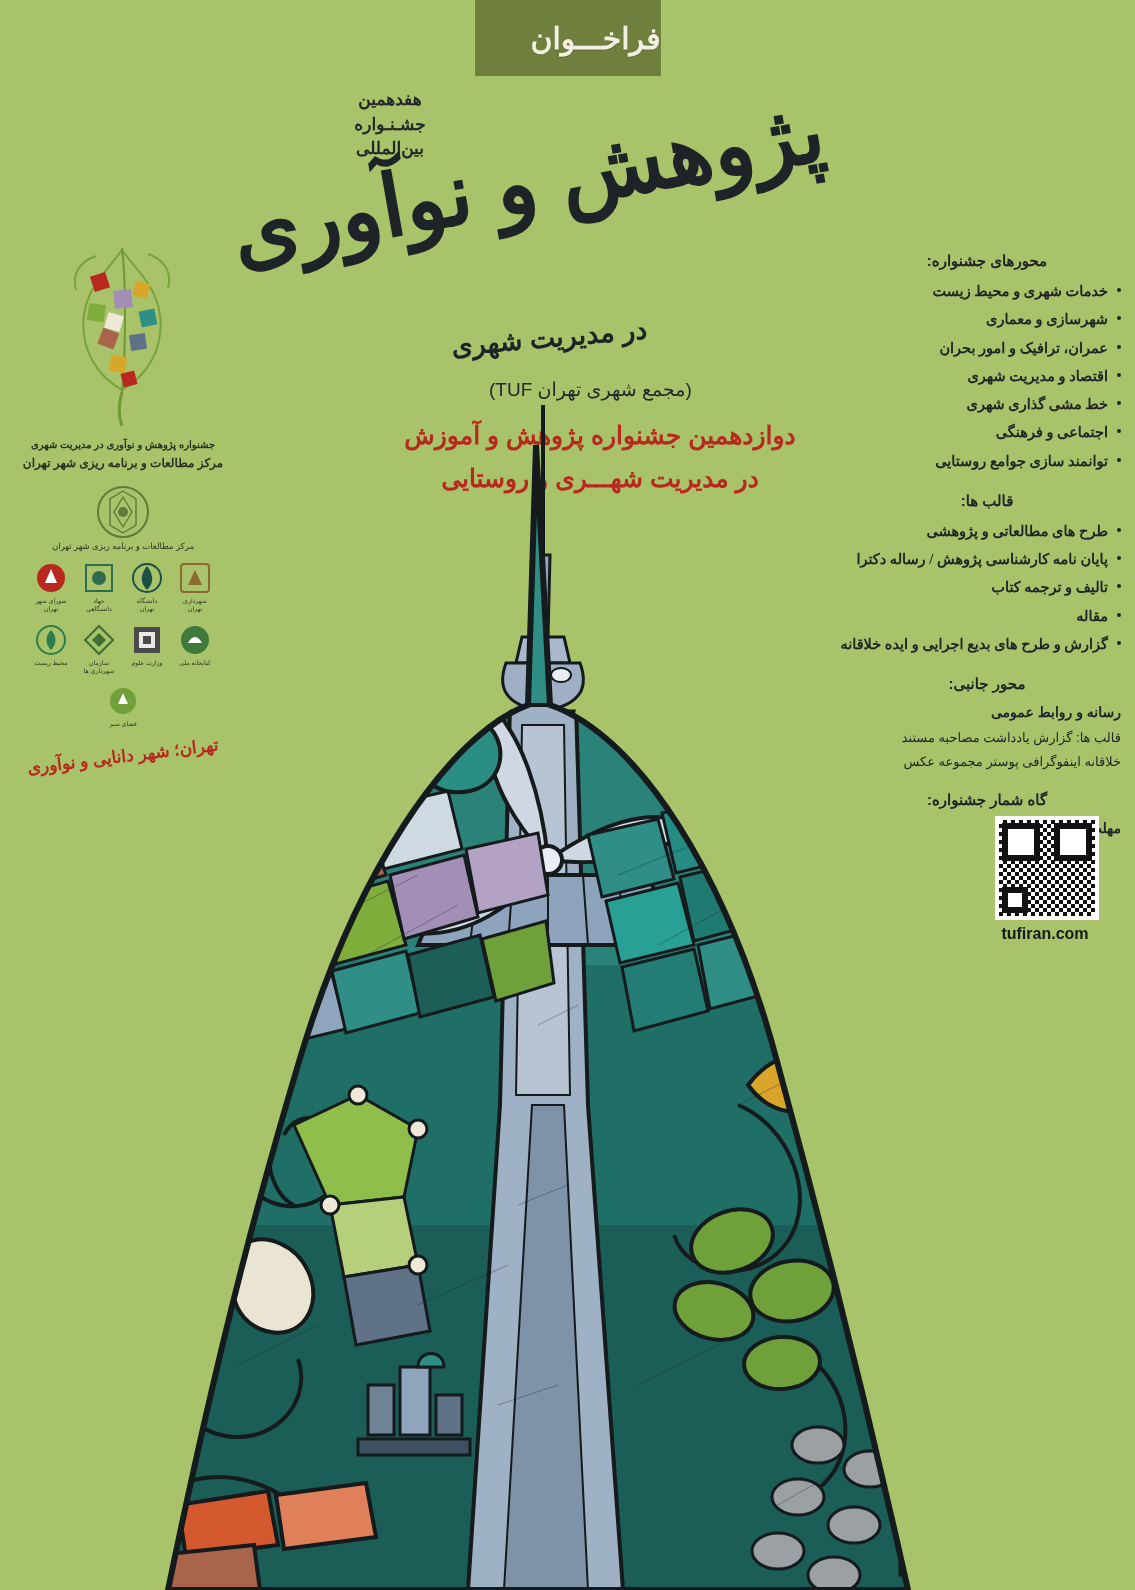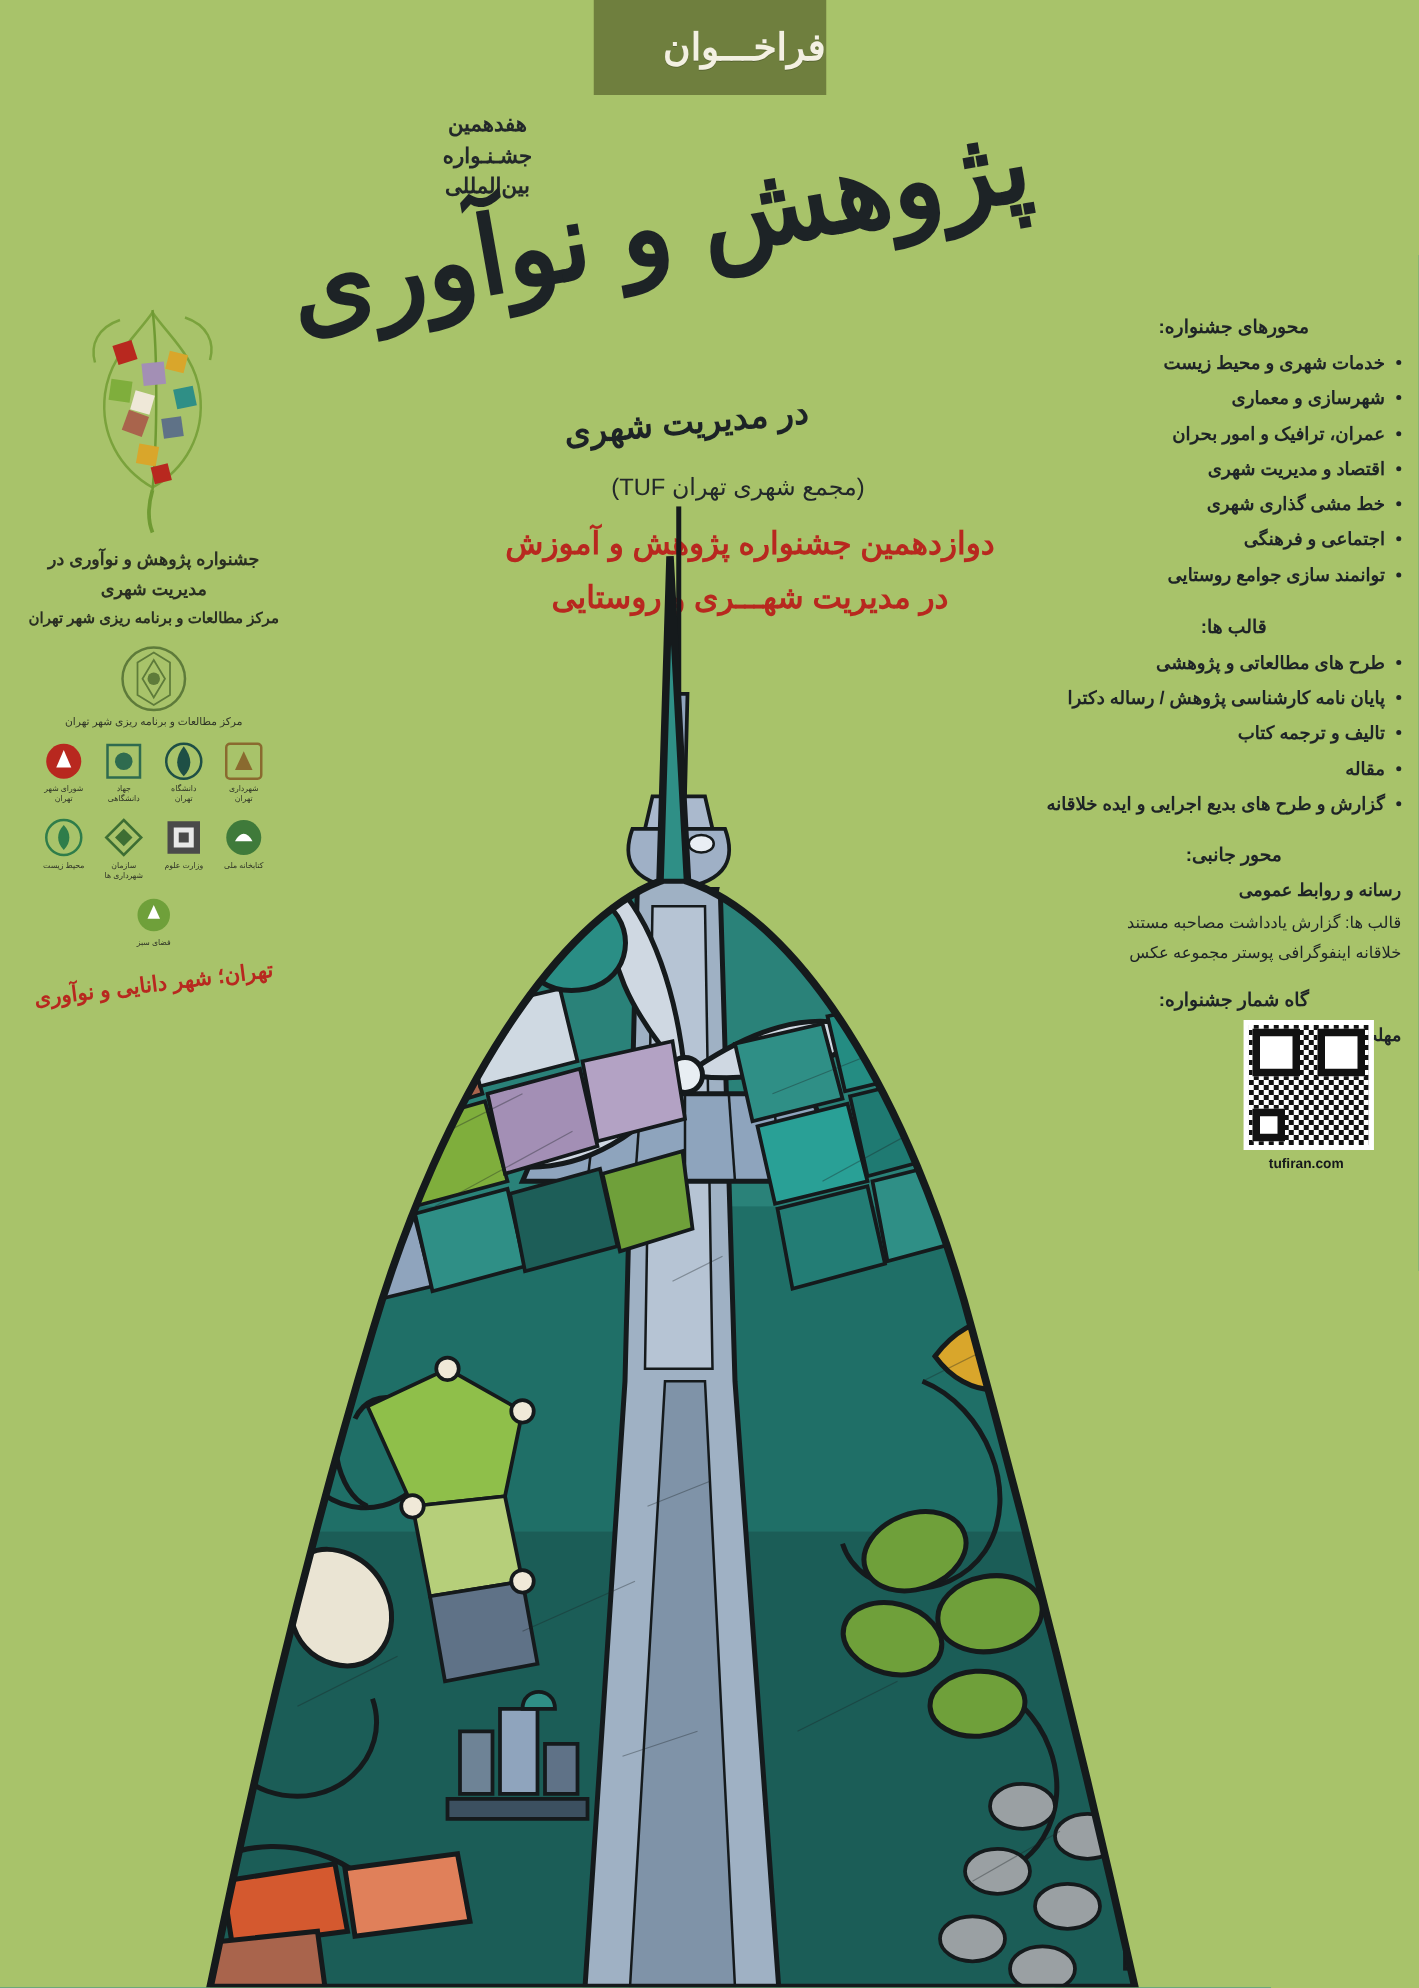--- a/index.html
+++ b/index.html
@@ -95,21 +95,21 @@
     direction: rtl;
     text-align: right;
     color: #1f2426;
   }
   .sec-title {
     font-size: 15px;
     font-weight: bold;
     margin-bottom: 7px;
     text-align: center;
   }
-  ul.bullets { list-style: none; }
+  ul.bullets { list-style: none; font-family: Liberation Serif, serif; }
   ul.bullets li {
     font-size: 14.5px;
     font-weight: bold;
     line-height: 1.95;
     position: relative;
     padding-right: 13px;
     white-space: nowrap;
   }
   ul.bullets li:before {
     content: "";
@@ -147,21 +147,21 @@
     position: absolute;
     width: 26px; height: 26px;
     border: 6px solid #111;
     background: #fff;
   }
   .qr:before { top: 3px; left: 3px; }
   .qr:after  { top: 3px; right: 3px; }
   .qr > i    { bottom: 3px; left: 3px; }
   .qr-label {
     margin-top: 5px;
-    font-size: 11px;
+    font-size: 16px;
     font-weight: bold;
     color: #16191b;
     direction: ltr;
   }
   
   .left-col {
     position: absolute;
     top: 230px; left: 18px;
     width: 210px;
     text-align: center;
@@ -169,21 +169,21 @@
   .leaf-logo { width: 150px; height: 200px; margin: 0 auto; position: relative; }
   .leaf-logo svg { display:block; }
   .left-caption {
     margin-top: 6px;
     font-size: 12px;
     color: #2a2f22;
     line-height: 1.7;
     font-weight: bold;
     direction: rtl;
   }
-  .left-caption .t1 { font-size: 14px; }
+  .left-caption .t1 { font-size: 10px; }
   .rosette { margin: 12px auto 2px; width: 54px; height: 54px; }
   .mini-cap { font-size: 8.5px; color: #2f3426; direction: rtl; }
   .logo-grid {
     margin: 10px auto 0;
     display: flex;
     flex-wrap: wrap;
     justify-content: center;
     gap: 10px 14px;
     width: 180px;
   }

